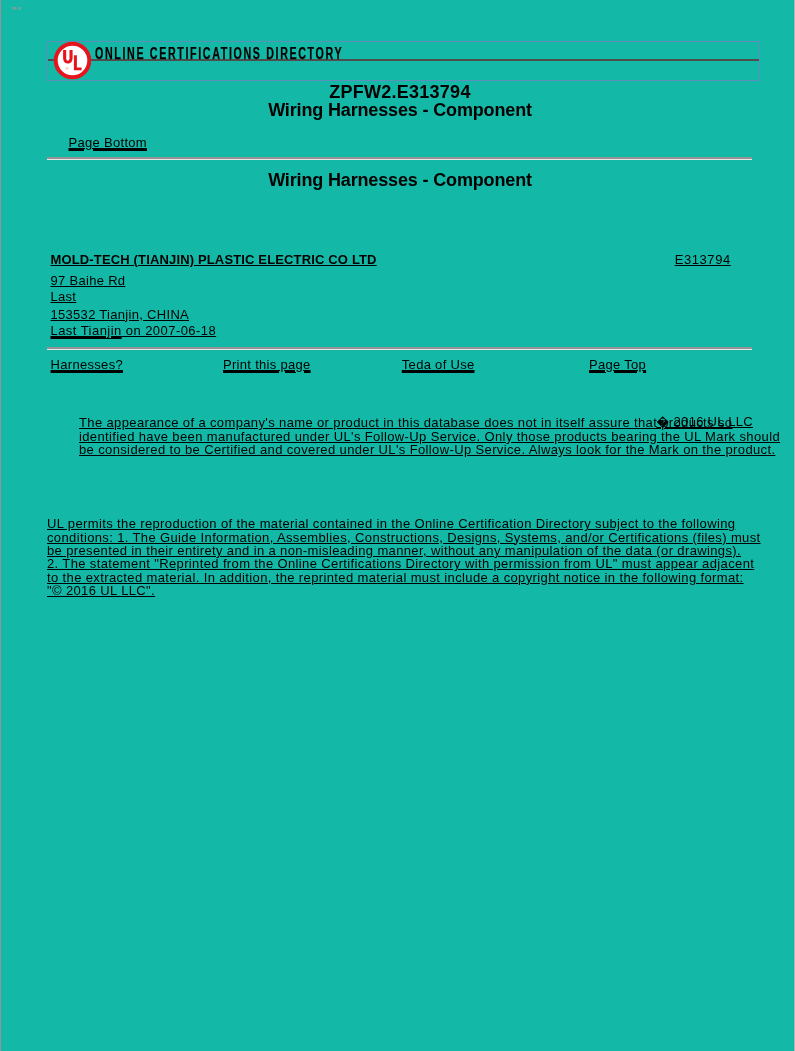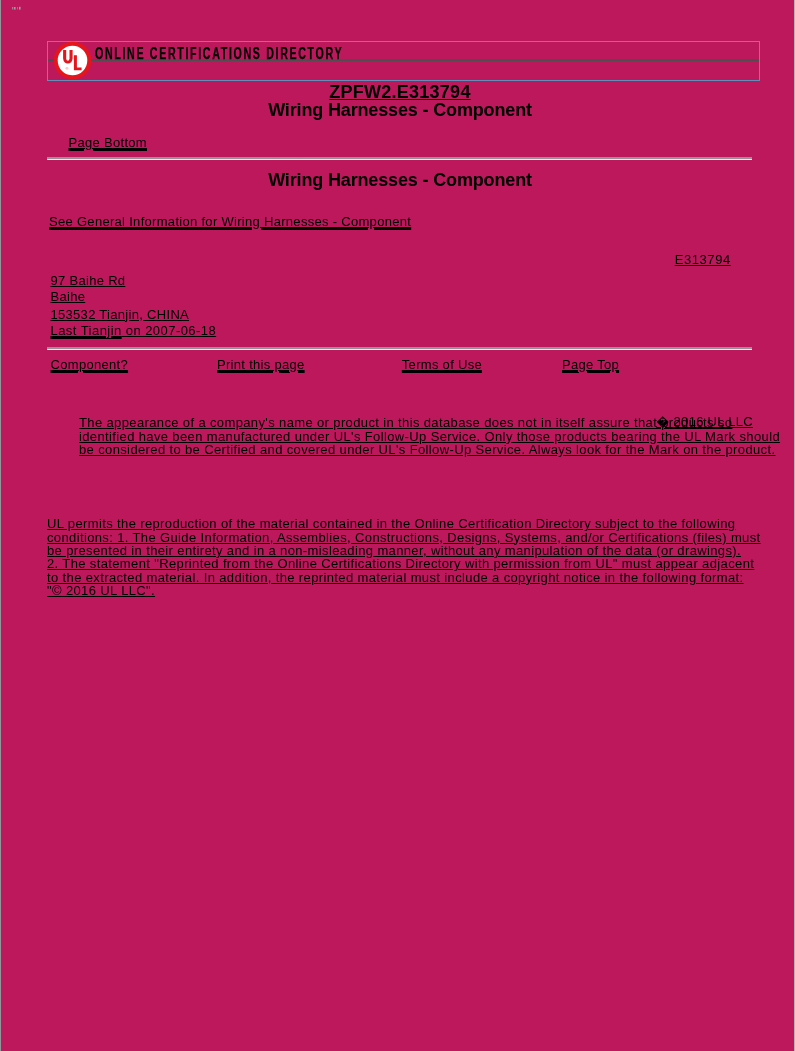--- a/index.html
+++ b/index.html
@@ -1,17 +1,17 @@
 <!DOCTYPE html>
 <html><head>
 <meta charset="utf-8">
 <style>
 html,body{margin:0;padding:0;background:#fff;overflow:hidden;}
 #page{position:relative;width:795px;height:1051px;box-sizing:border-box;
- background:#be185d;overflow:hidden;
+ background:#14b8a6;overflow:hidden;
  font-family:"Liberation Sans",sans-serif;color:#000;}
 .abs{position:absolute;white-space:nowrap;}
 .t13{font-size:13px;line-height:15px;letter-spacing:0.3px;text-decoration:underline;}
 a,.lnk{color:#000;text-decoration:underline;text-decoration-thickness:2px;text-underline-offset:1.5px;}
 .hr{position:absolute;left:47px;width:705px;height:2px;}
 .hr i{display:block;}
 .hr .d{background:#949494;height:1.5px;}
 .hr .l{background:#e9e9e9;height:1px;}
 </style>
 </head>
@@ -35,51 +35,51 @@
     <circle cx="19.5" cy="19.5" r="16.8" fill="#ffffff" stroke="#e4151d" stroke-width="4"></circle>
     <g fill="#e4151d">
       <path d="M10.1,8.9 h3.1 v8.9 a1.7,2.5 0 0 0 3.3,0 v-8.9 h3.1 v8.6 a4.8,5.9 0 0 1 -9.5,0 z"></path>
       <path d="M20.9,14.2 h3.0 v12.2 h4.7 v2.9 h-7.7 z"></path>
       <text x="12.4" y="28.8" font-size="4.2px" opacity="0.78">®</text>
     </g>
   </svg>
 </div>
 
 <div class="abs" style="left:2px;width:796px;top:84.2px;text-align:center;font-weight:bold;font-size:18px;line-height:17.5px;">
-<span style="letter-spacing:0.25px;text-decoration:underline;">ZPFW2.E313794</span><br>
+<span style="letter-spacing:0.25px;">ZPFW2.E313794</span><br>
 <span style="letter-spacing:-0.15px;">Wiring Harnesses - Component</span>
 </div>
 
 <div class="abs t13" style="left:68.5px;top:134.5px;"><span class="lnk">Page Bottom</span></div>
 
 <div class="hr" style="top:157.4px;">
       <i class="d"></i>
       <i class="l"></i>
     </div>
 
 <div class="abs" style="left:2px;width:796px;top:169.8px;text-align:center;font-weight:bold;font-size:18px;line-height:20px;letter-spacing:-0.15px;">Wiring Harnesses - Component</div>
 
-<div class="abs t13" style="left:49px;top:213.9px;"><span class="lnk">See General Information for Wiring Harnesses - Component</span></div>
 
+<div class="abs t13" style="left:50.5px;top:251.7px;font-weight:bold;letter-spacing:0.15px;">MOLD-TECH (TIANJIN) PLASTIC ELECTRIC CO LTD</div>
 <div class="abs t13" style="left:642.8px;top:251.7px;letter-spacing:0.55px;margin-left:32px;">E313794</div>
 
 <div class="abs t13" style="left:50.5px;top:272.6px;">97 Baihe Rd</div>
-<div class="abs t13" style="left:50.5px;top:288.9px;">Baihe</div>
+<div class="abs t13" style="left:50.5px;top:288.9px;">Last</div>
 <div class="abs t13" style="left:50.5px;top:306.6px;">153532 Tianjin, CHINA</div>
 <div class="abs t13" style="left:50.5px;top:323.3px;letter-spacing:0.45px;"><span class="lnk">Last Tianjin</span> on 2007-06-18</div>
 
 <div class="hr" style="top:347.2px;">
       <i class="d"></i>
       <i class="l"></i>
     </div>
 
-<div class="abs t13" style="left:50.6px;top:357.2px;"><span class="lnk">Component?</span></div>
-<div class="abs t13" style="left:217px;top:357.2px;"><span class="lnk">Print this page</span></div>
-<div class="abs t13" style="left:401.8px;top:357.2px;"><span class="lnk">Terms of Use</span></div>
-<div class="abs t13" style="left:562px;top:357.2px;"><span class="lnk">Page Top</span></div>
+<div class="abs t13" style="left:50.6px;top:357.2px;"><span class="lnk">Harnesses?</span></div>
+<div class="abs t13" style="left:223px;top:357.2px;"><span class="lnk">Print this page</span></div>
+<div class="abs t13" style="left:401.8px;top:357.2px;"><span class="lnk">Teda of Use</span></div>
+<div class="abs t13" style="left:589px;top:357.2px;"><span class="lnk">Page Top</span></div>
 
 <div class="abs t13" style="right:42px;top:393.7px;margin-top:20px;">� 2016 UL LLC</div>
 
 <div class="abs t13" style="left:47px;top:416.3px;line-height:13.35px;letter-spacing:0.37px;margin-left:32px;">
 The appearance of a company's name or product in this database does not in itself assure that products so<br>
 identified have been manufactured under UL's Follow-Up Service. Only those products bearing the UL Mark should<br>
 be considered to be Certified and covered under UL's Follow-Up Service. Always look for the Mark on the product.
 </div>
 
 <div class="abs t13" style="left:47px;top:469.2px;line-height:13.35px;letter-spacing:0.37px;margin-top:48px;">

